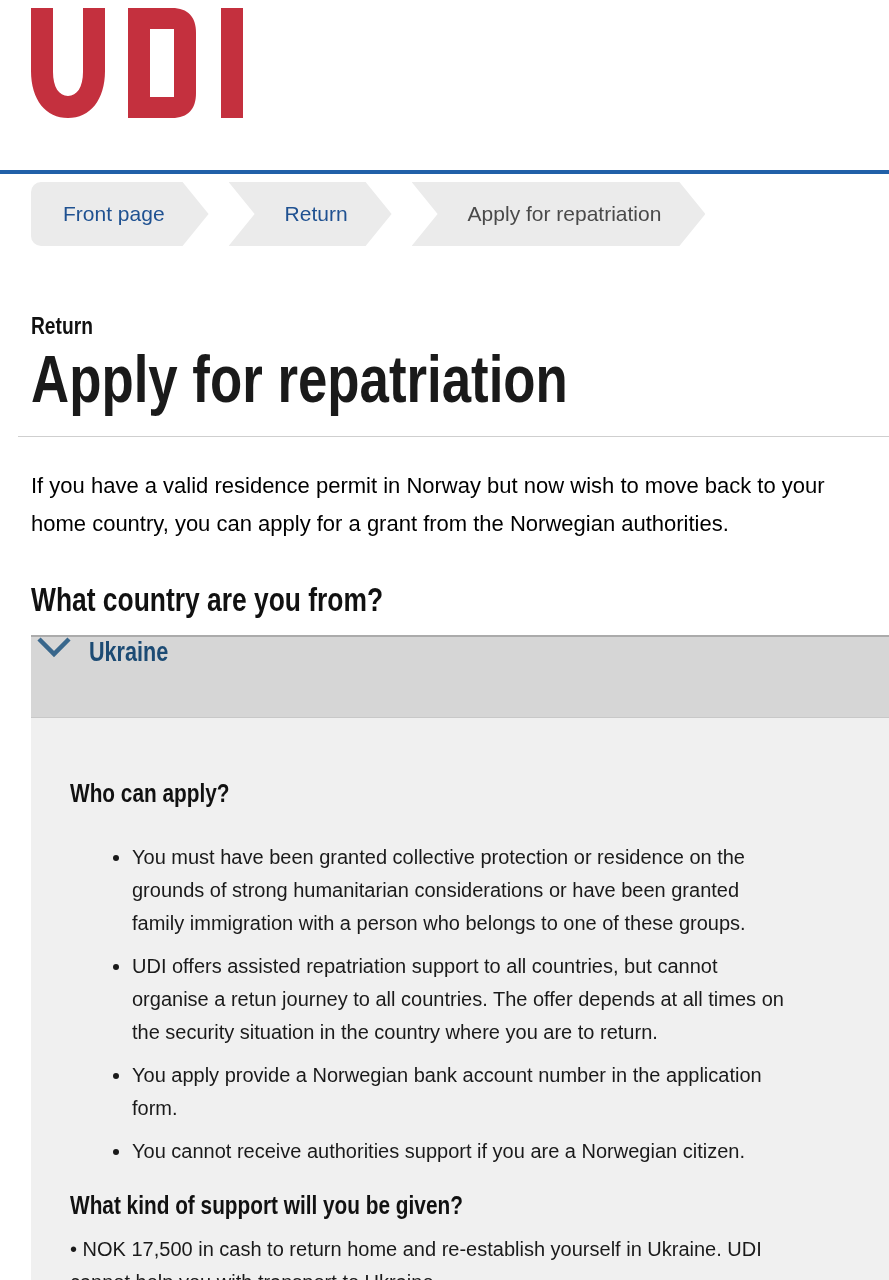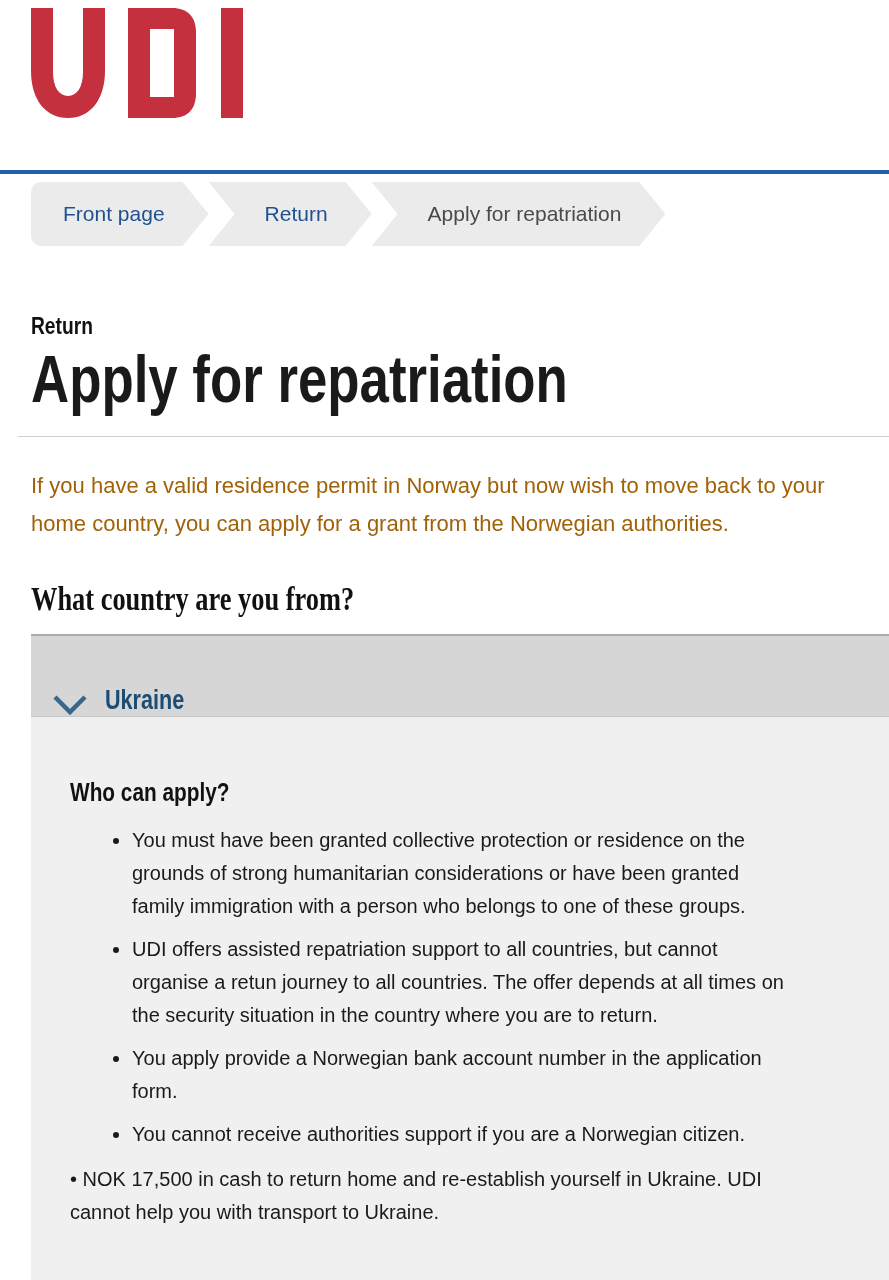--- a/index.html
+++ b/index.html
@@ -17,47 +17,47 @@
   }
   *{box-sizing:border-box;margin:0;padding:0;}
   html,body{width:889px;height:1280px;overflow:hidden;background:#fff;
     font-family:"Liberation Sans",sans-serif;color:var(--text-dark);}
   .cond{display:inline-block;transform:scaleX(0.8);transform-origin:0 0;
     font-weight:700;white-space:nowrap;}
   
   .logo{margin:8px 0 0 31px;display:block;}
   .topline{margin-top:52px;height:4px;background:var(--line-blue);width:100%;}
   
-  .breadcrumb{display:flex;gap:0;margin:8px 0 0 31px;height:64px;}
+  .breadcrumb{display:flex;gap:20px;margin:8px 0 0 31px;height:64px;}
   .crumb{display:flex;align-items:center;background:var(--breadcrumb-bg);
     font-size:21px;height:64px;}
   .crumb.first{border-radius:10px 0 0 10px;padding:0 44px 0 32px;
     clip-path:polygon(0 0,calc(100% - 26px) 0,100% 50%,calc(100% - 26px) 100%,0 100%);}
   .crumb.mid{padding:0 44px 0 56px;
     clip-path:polygon(0 0,calc(100% - 26px) 0,100% 50%,calc(100% - 26px) 100%,0 100%,26px 50%);}
   .crumb a{color:var(--link-blue);text-decoration:none;}
   .crumb .current{color:var(--breadcrumb-current);}
   
   .kicker-wrap{margin:66px 0 0 31px;}
   .kicker{font-size:24px;color:#111;}
   h1{margin:4px 0 0 31px;font-size:66px;line-height:70px;font-weight:700;}
   .divider{margin:22px 0 0 18px;border-top:1px solid var(--divider-gray);}
-  .intro{margin:30px 0 0 31px;max-width:800px;font-size:22px;line-height:38px;color:#a16207;}
-  .h2-wrap{margin:38px 0 16px 31px;font-family:Liberation Serif, serif;}
+  .intro{margin:30px 0 0 31px;max-width:800px;font-size:22px;line-height:38px;color:#000000;}
+  .h2-wrap{margin:38px 0 16px 31px;}
   .h2{font-size:33px;color:#111;}
   
   .acc-header{margin:10px 0 0 31px;height:82px;background:var(--accordion-header-bg);
-    border-top:2px solid #ABABAB;display:flex;align-items:flex-end;padding-left:22px;
+    border-top:2px solid #ABABAB;display:flex;align-items:flex-start;padding-left:6px;
     cursor:pointer;}
   .acc-header .chev{color:var(--chevron-blue);display:flex;align-items:center;}
   .acc-title{font-size:27px;color:var(--ukraine-blue);margin-left:18px;}
   .acc-body{margin-left:31px;background:var(--accordion-body-bg);
     border-top:1px solid #C8C8C8;padding:60px 40px 80px 39px;min-height:537px;}
   .h3{font-size:26px;color:#111;}
-  .acc-body ul{list-style:disc;padding-left:62px;margin-top:16px;}
+  .acc-body ul{list-style:disc;padding-left:62px;margin-top:32px;}
   .acc-body li{font-size:20px;line-height:33px;margin-bottom:10px;max-width:655px;}
   .h3-2{margin-top:22px;}
   .support-p{margin-top:12px;font-size:20px;line-height:33px;max-width:710px;}
 </style>
 </head>
 <body>
 
 <svg class="logo" width="212" height="110" viewBox="0 0 212 110" aria-label="UDI">
   <g fill="#C4303E">
     <path d="M0,0 H22 V64 C22,79 28,88 37,88 C46,88 52,79 52,64 V0 H74 V63 C74,92 59,110 37,110 C15,110 0,92 0,63 Z"></path>
@@ -105,14 +105,17 @@
 </div>
 
 <div class="acc-body">
   <span class="cond h3">Who can apply?</span>
   <ul>
     <li>You must have been granted collective protection or residence on the grounds of strong humanitarian considerations or have been granted family immigration with a person who belongs to one of these groups.</li>
     <li>UDI offers assisted repatriation support to all countries, but cannot organise a retun journey to all countries. The offer depends at all times on the security situation in the country where you are to return.</li>
     <li>You apply provide a Norwegian bank account number in the application form.</li>
     <li>You cannot receive authorities support if you are a Norwegian citizen.</li>
   </ul>
+  <div class="h3-2">
+    <span class="cond h3">What kind of support will you be given?</span>
+  </div>
   <p class="support-p">• NOK 17,500 in cash to return home and re-establish yourself in Ukraine. UDI cannot help you with transport to Ukraine.</p>
 </div>
 
 </body></html>

